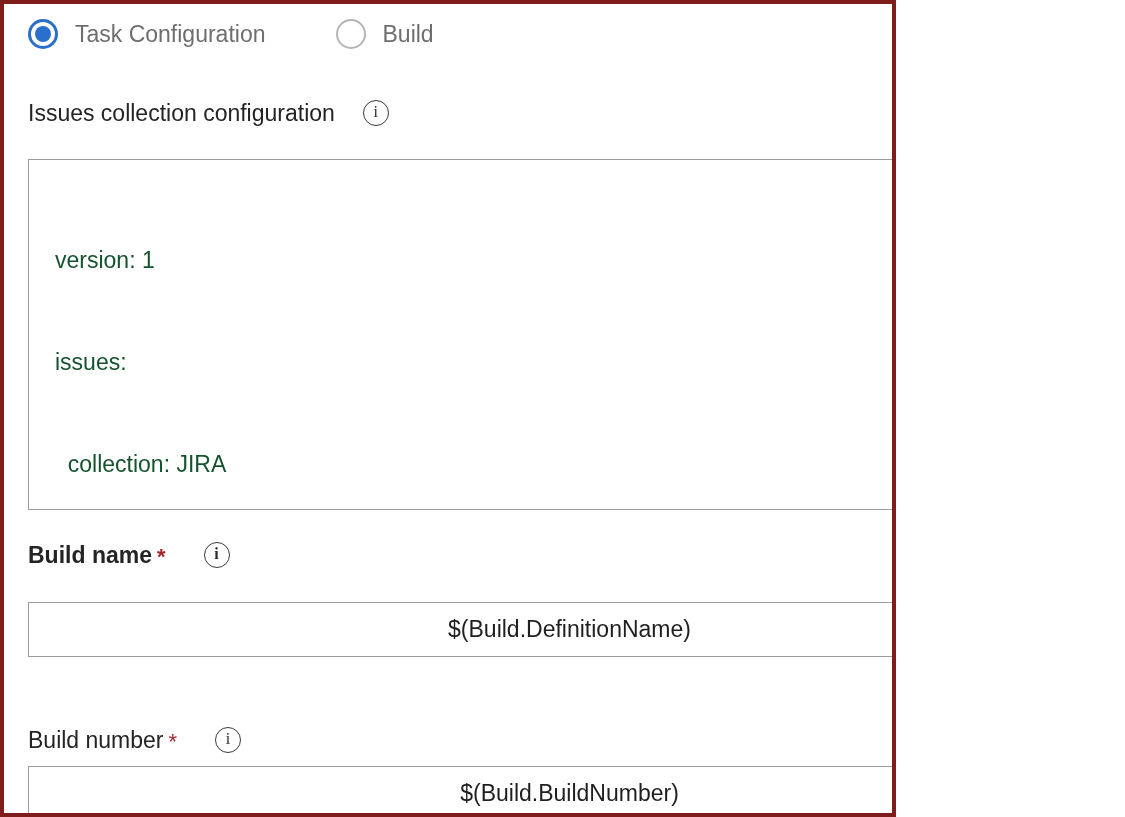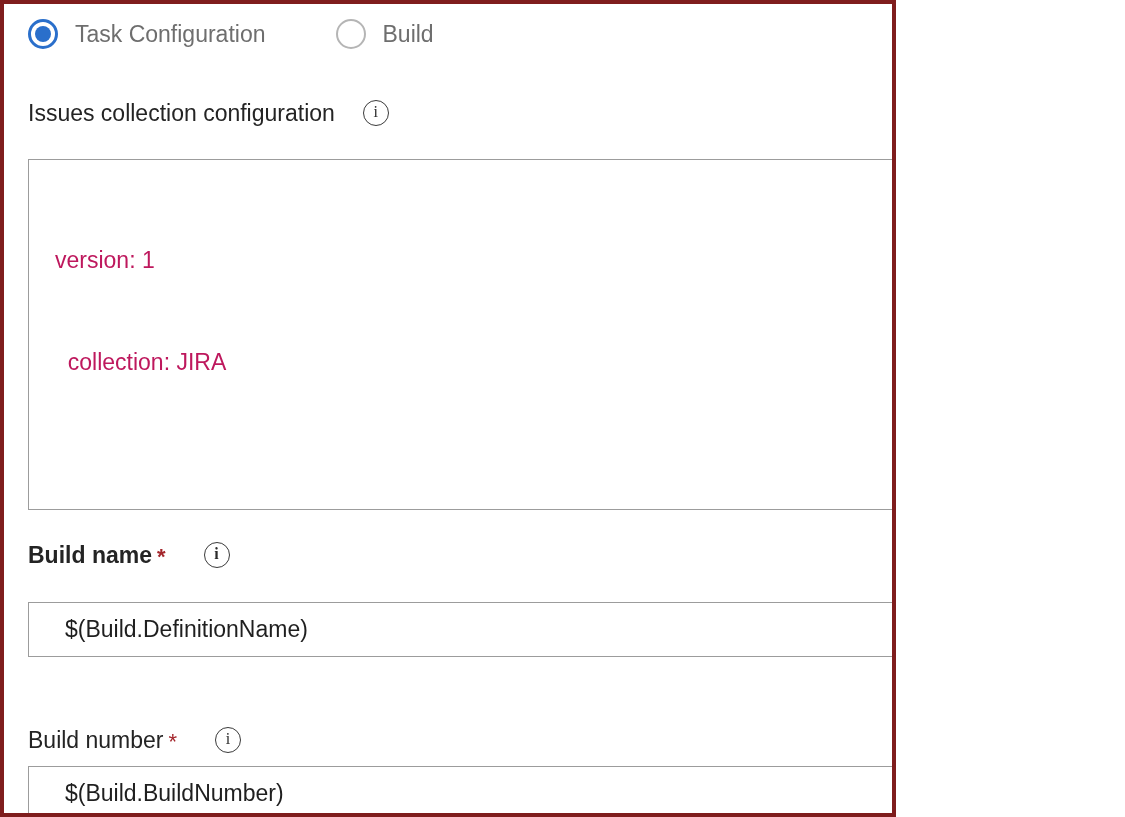--- a/index.html
+++ b/index.html
@@ -123,21 +123,21 @@
     border: 1.5px solid #9c9c9c;
     background: #ffffff;
     overflow: hidden;
   }
   .yaml-text {
     position: absolute;
     left: 26px;
     top: 15px;
     font-size: 23px;
     line-height: 34px;
-    color: #be185d;
+    color: #14532d;
     white-space: pre;
   }
   .yaml-line { position: relative; display: block; }
   .resize-grip {
     position: absolute;
     right: 3px;
     bottom: 3px;
     width: 18px;
     height: 18px;
     cursor: nwse-resize;
@@ -155,24 +155,25 @@
 
   
   .text-input {
     position: absolute;
     box-sizing: border-box;
     height: 55px;
     border: 1.5px solid #9c9c9c;
     background: #ffffff;
     display: flex;
     align-items: center;
-    padding-left: 36px;
+    padding-left: 21px;
     font-size: 23px;
     color: #1f1f1f;
     cursor: text;
+    justify-content: center;
   }
 </style>
 </head>
 <body>
 
 <div id="page">
 
   <div class="radio-row">
     <div class="radio-option">
       <span class="radio-mark checked"></span>
@@ -187,20 +188,21 @@
   <div class="field-label" style="left:24px; top:96px;">
     <span class="label-text">Issues collection configuration</span>
     <span class="info-icon" style="margin-left:28px;">
       <span>i</span>
     </span>
   </div>
 
   <div class="yaml-box">
     <div class="yaml-text">
       <span class="yaml-line">version: 1</span>
+      <span class="yaml-line">issues:</span>
       <span class="yaml-line">  collection: JIRA</span>
       
       
       
       
       
       
     </div>
     <span class="resize-grip">
       <i class="l1"></i>

